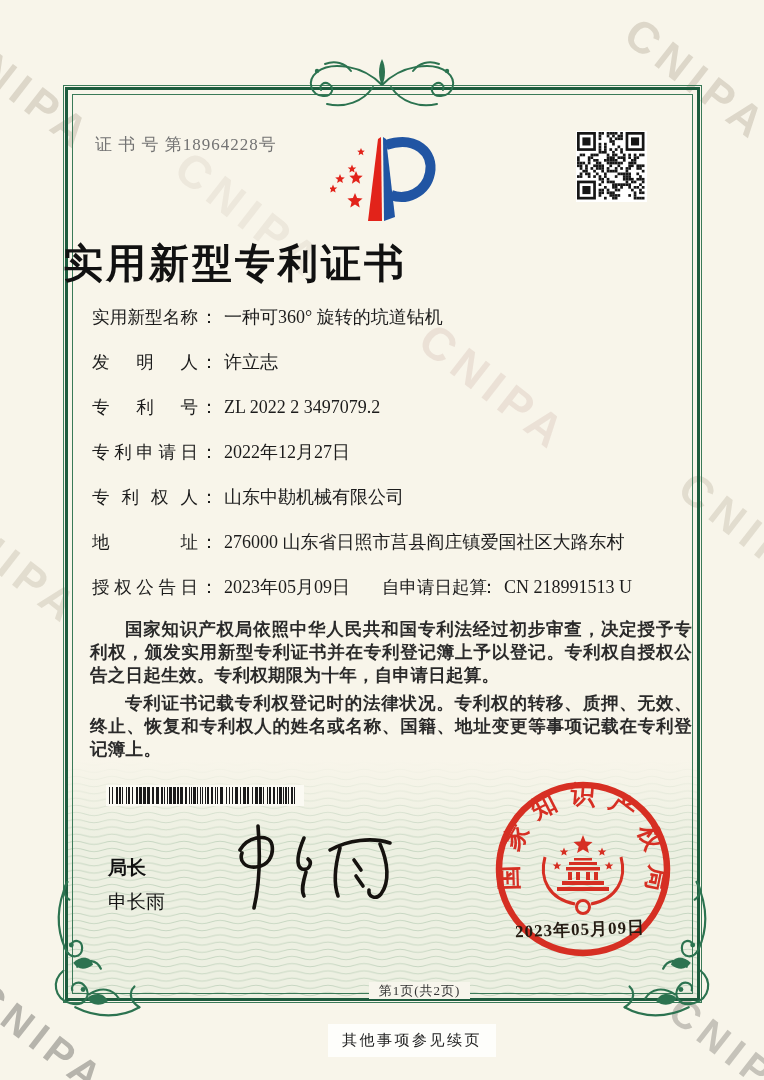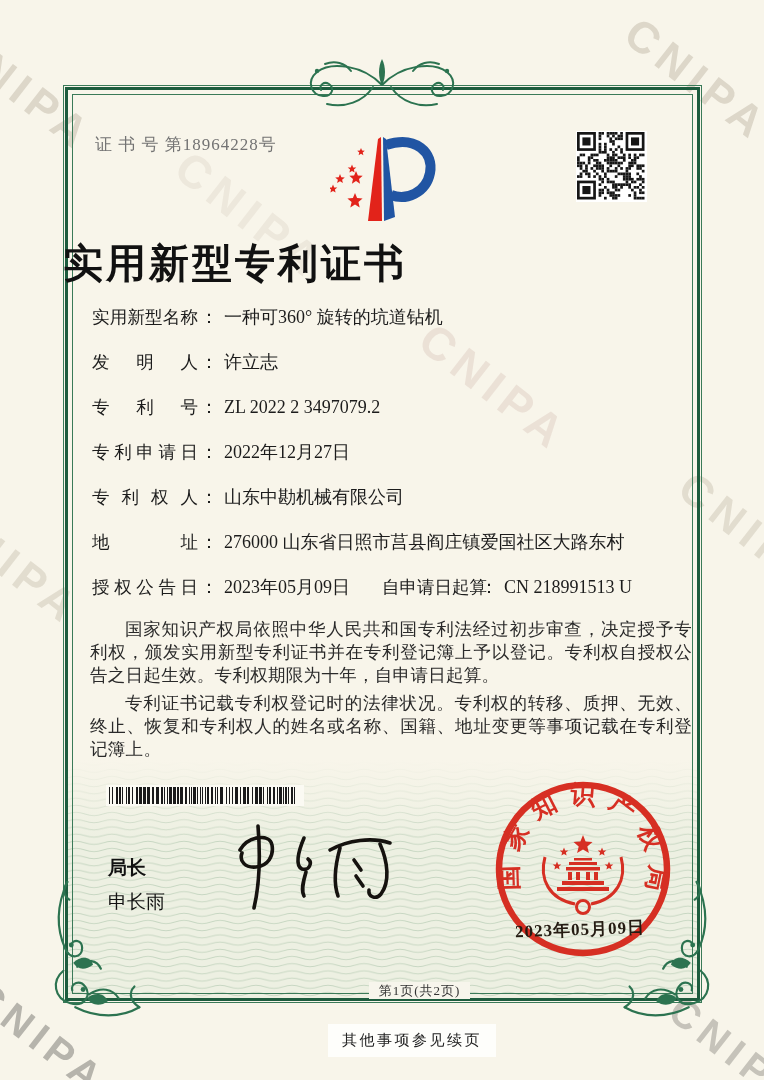--- a/index.html
+++ b/index.html
@@ -37,21 +37,21 @@
   .row{position:absolute;left:92px;height:28px;line-height:28px;font-size:18px;
       color:#1c1c1c;white-space:nowrap;z-index:10;}
   .lab{display:inline-block;width:106px;font-size:17.5px;text-align:justify;
       text-align-last:justify;text-justify:inter-character;vertical-align:top;}
   .lab5{width:96px;}
   .colon{display:inline-block;margin:0 6px 0 2px;}
   .val{font-size:18px;}
   .grant{position:absolute;left:382px;top:0;}
 
   .paras{position:absolute;left:90px;top:618px;width:602px;font-size:17.5px;
-      line-height:23px;color:#2a2a2a;text-align:justify;letter-spacing:.3px;z-index:10;}
+      line-height:23px;color:#2a2a2a;text-align:justify;letter-spacing:.3px;z-index:10;font-weight:bold;}
   .paras p{margin:0 0 5px 0;text-indent:2em;}
 
   .barcode{position:absolute;left:106px;top:785px;background:#fbfaf3;
       padding:2px 3px;z-index:10;line-height:0;}
 
   .director-title{position:absolute;left:108px;top:855px;font-size:19px;color:#111;
       font-family:"Liberation Sans","DejaVu Sans",sans-serif;font-weight:700;z-index:11;}
   .director-name{position:absolute;left:108px;top:889px;font-size:19px;color:#111;
       font-family:"Liberation Sans","DejaVu Sans",sans-serif;font-weight:500;z-index:11;}
   .signature{position:absolute;left:218px;top:820px;width:180px;height:92px;z-index:12;}

